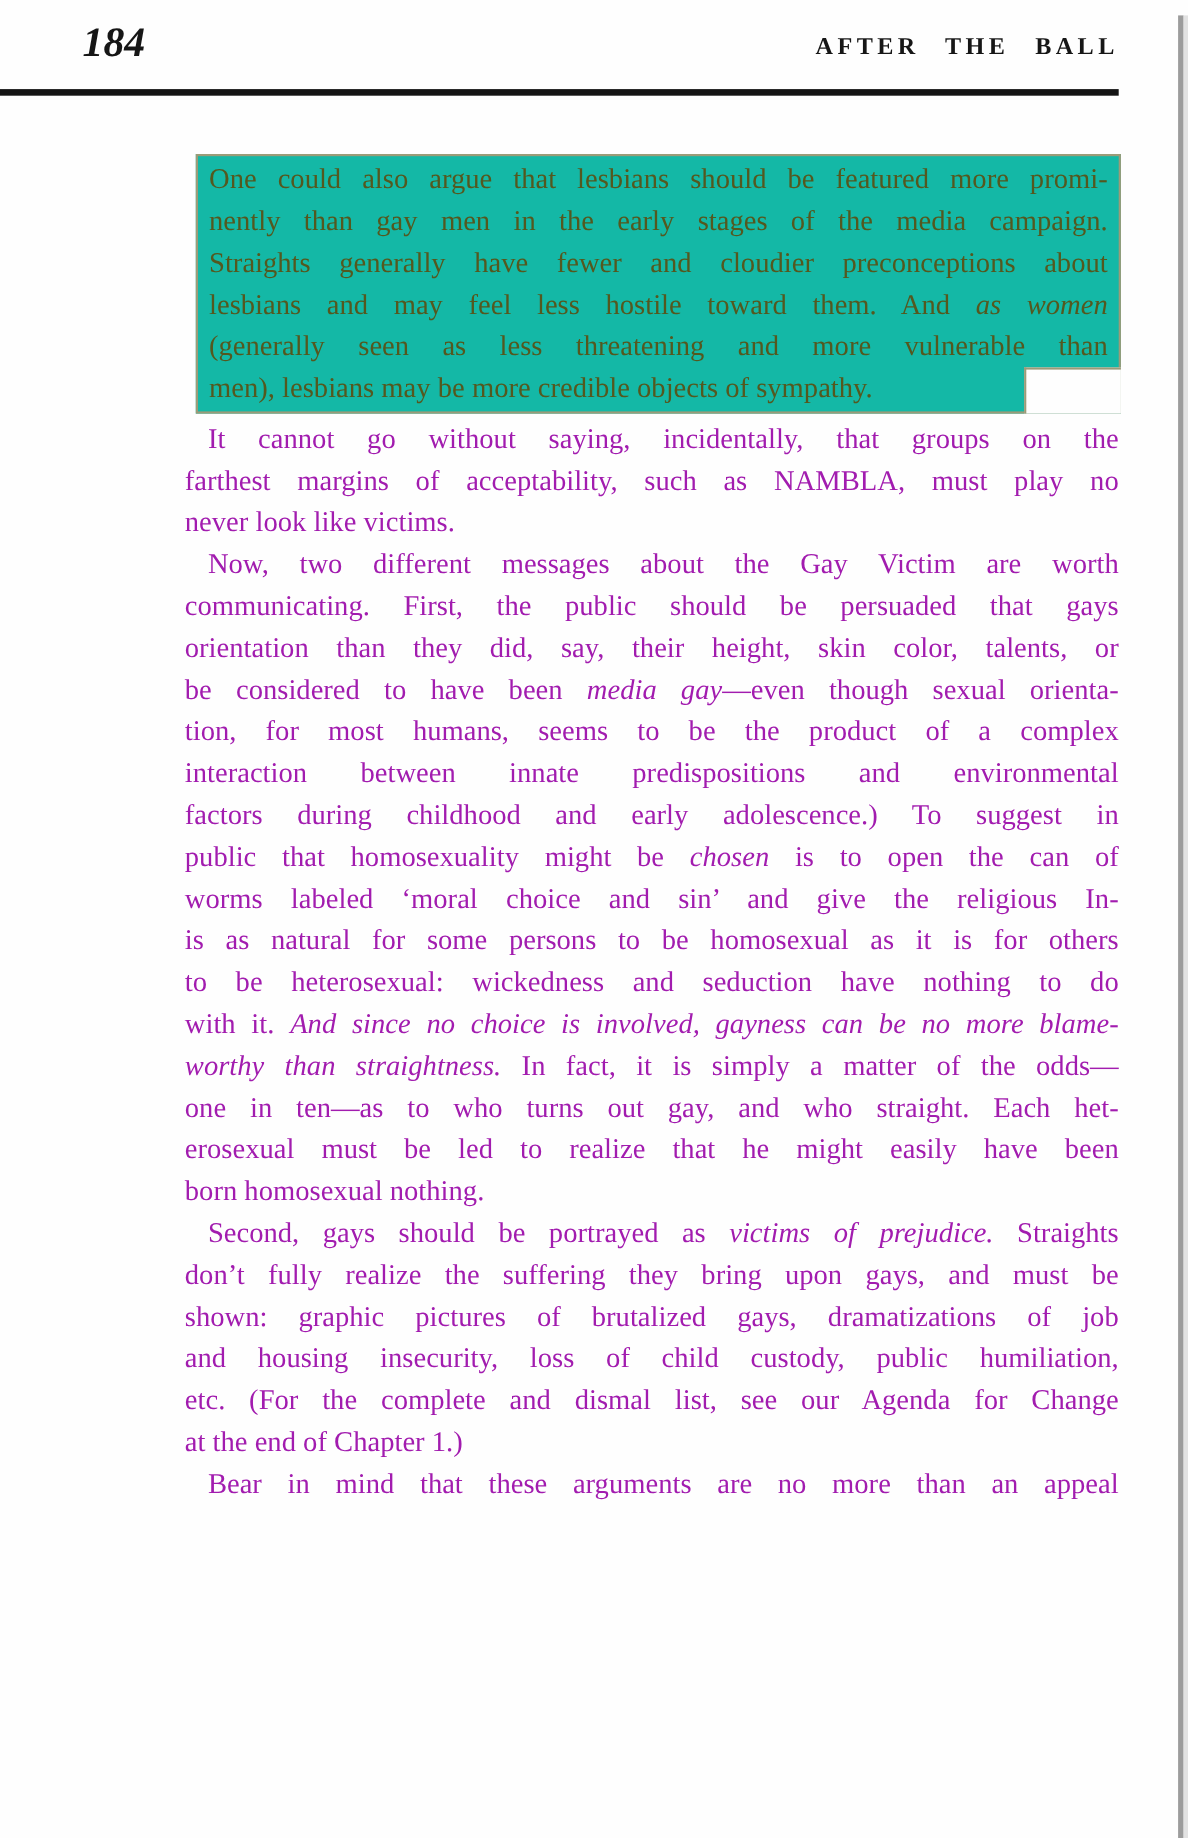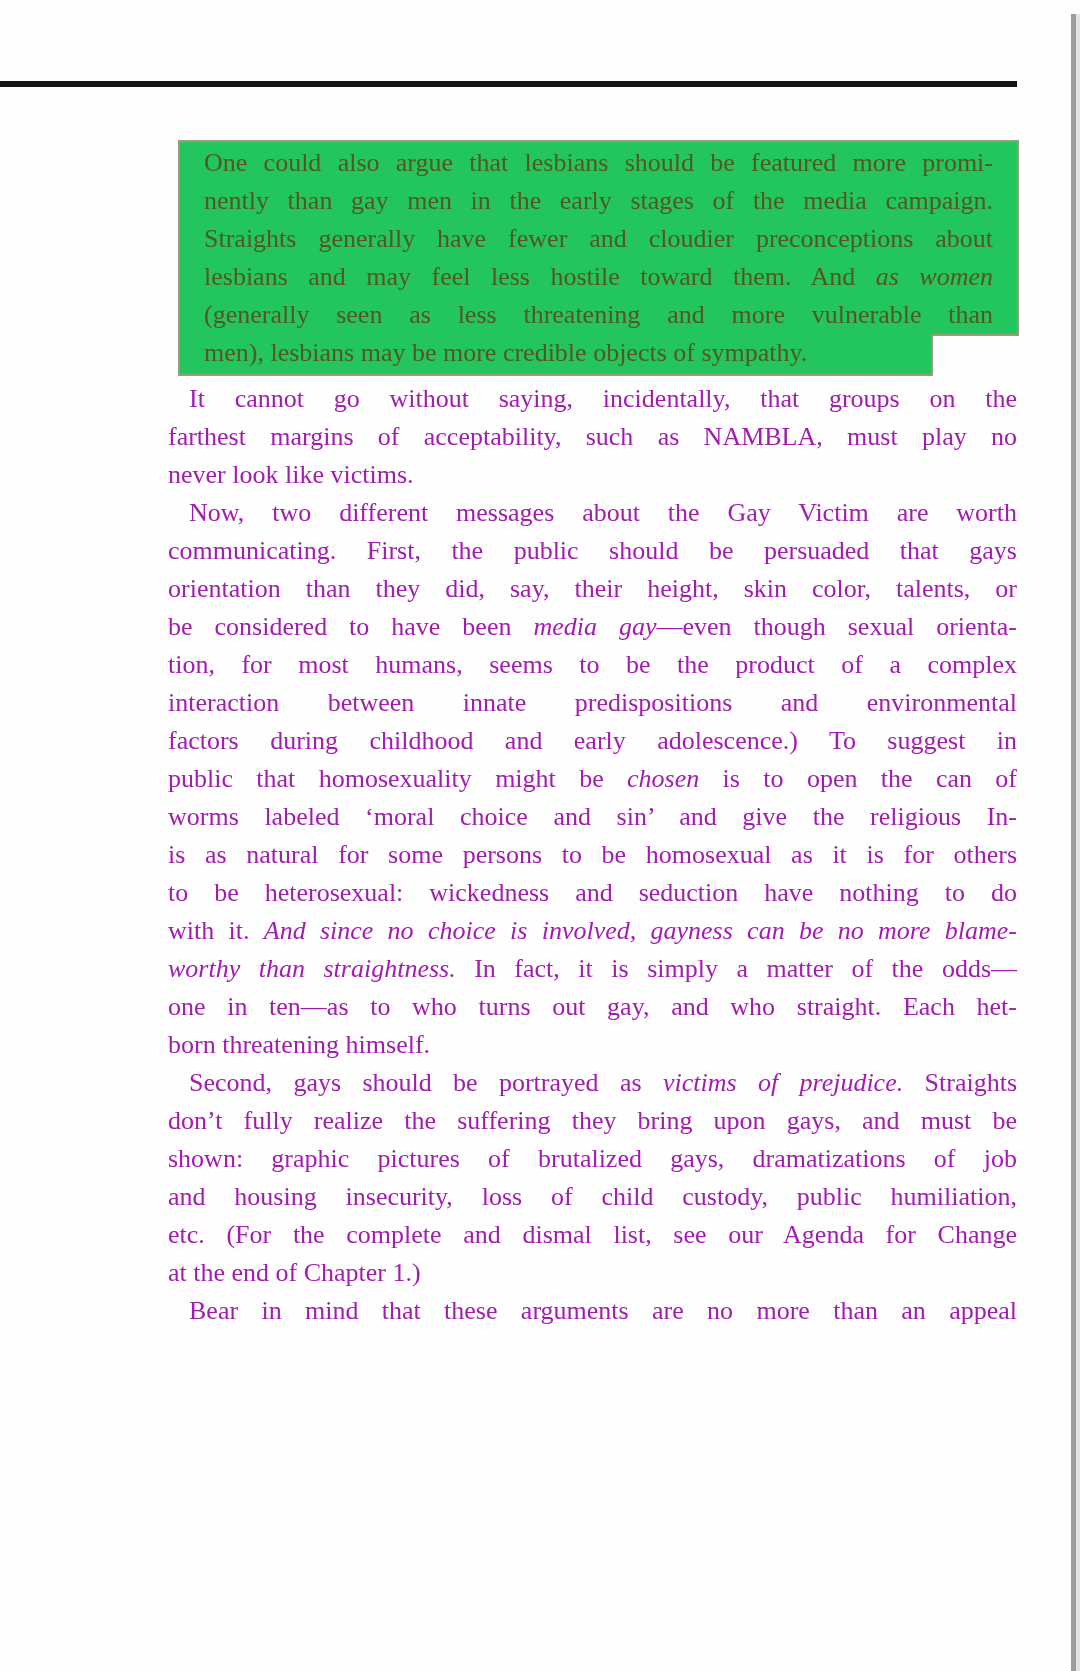--- a/index.html
+++ b/index.html
@@ -60,22 +60,22 @@
   }
   .line.end { text-align-last: left; -moz-text-align-last: left; }
   .line.indent { text-indent: 21px; }
   .it { font-style: italic; }
   .hlbox {
     position: relative;
     margin-left: 10px;
     width: 841px;
     box-sizing: border-box;
     border: 2px solid #9b9b78;
-    background: #22c55e;
-    padding: 2px 24px;
+    background: #14b8a6;
+    padding: 2px 10px;
     margin-bottom: 4px;
   }
   .hlbox .line { color: #54581f; }
   .notch {
     position: absolute;
     right: -2px;
     bottom: -2px;
     width: 88px;
     height: 42px;
     background: #fefefe;
@@ -98,20 +98,24 @@
     top: 0;
     bottom: 0;
     width: 4px;
     background: #e2e2e2;
   }
 </style>
 </head>
 <body>
 
 <div class="page">
+  <div class="header">
+    <span class="pagenum">184</span>
+    <span class="runhead">AFTER THE BALL</span>
+  </div>
   <div class="rule"></div>
   <div class="column">
     <div class="hlbox">
       <div id="hl-lines">
           <div class="line"><span>One could also argue that lesbians should be featured more promi-</span></div>
           <div class="line"><span>nently than gay men in the early stages of the media campaign.</span></div>
           <div class="line"><span>Straights generally have fewer and cloudier preconceptions about</span></div>
           <div class="line"><span>lesbians and may feel less hostile toward them. And </span><span class="it">as women</span></div>
           <div class="line"><span>(generally seen as less threatening and more vulnerable than</span></div>
           <div class="line end"><span>men), lesbians may be more credible objects of sympathy.</span></div>
@@ -129,21 +133,22 @@
         <div class="line"><span>tion, for most humans, seems to be the product of a complex</span></div>
         <div class="line"><span>interaction between innate predispositions and environmental</span></div>
         <div class="line"><span>factors during childhood and early adolescence.) To suggest in</span></div>
         <div class="line"><span>public that homosexuality might be </span><span class="it">chosen</span><span> is to open the can of</span></div>
         <div class="line"><span>worms labeled ‘moral choice and sin’ and give the religious In-</span></div>
         <div class="line"><span>is as natural for some persons to be homosexual as it is for others</span></div>
         <div class="line"><span>to be heterosexual: wickedness and seduction have nothing to do</span></div>
         <div class="line"><span>with it. </span><span class="it">And since no choice is involved, gayness can be no more blame-</span></div>
         <div class="line"><span class="it">worthy than straightness.</span><span> In fact, it is simply a matter of the odds—</span></div>
         <div class="line"><span>one in ten—as to who turns out gay, and who straight. Each het-</span></div>
-        <div class="line end"><span>born threatening himself.</span></div>
+        <div class="line"><span>erosexual must be led to realize that he might easily have been</span></div>
+        <div class="line end"><span>born homosexual nothing.</span></div>
         <div class="line indent"><span>Second, gays should be portrayed as </span><span class="it">victims of prejudice.</span><span> Straights</span></div>
         <div class="line"><span>don’t fully realize the suffering they bring upon gays, and must be</span></div>
         <div class="line"><span>shown: graphic pictures of brutalized gays, dramatizations of job</span></div>
         <div class="line"><span>and housing insecurity, loss of child custody, public humiliation,</span></div>
         <div class="line"><span>etc. (For the complete and dismal list, see our Agenda for Change</span></div>
         <div class="line end"><span>at the end of Chapter 1.)</span></div>
         <div class="line indent"><span>Bear in mind that these arguments are no more than an appeal</span></div>
       </div>
   </div>
   <div class="edge"></div>

